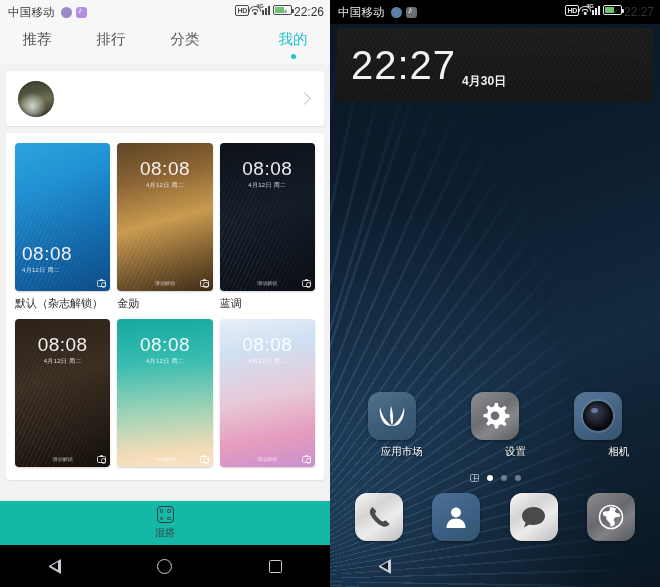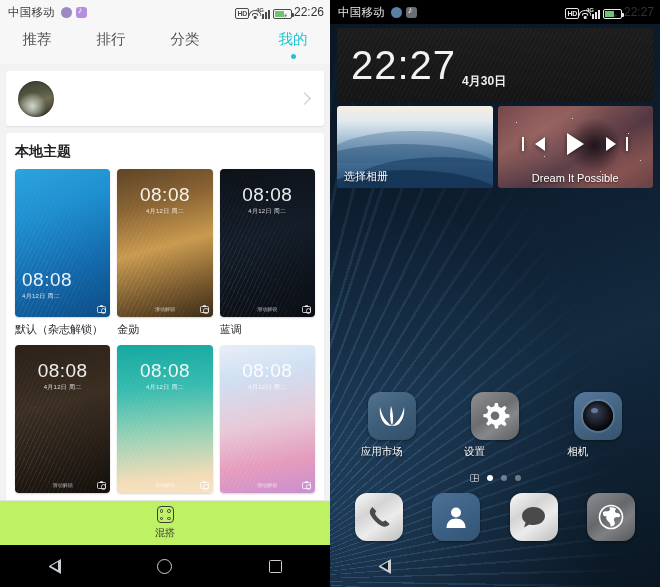--- a/index.html
+++ b/index.html
@@ -16,21 +16,21 @@
     height:24px; background:#f7f7f7; display:flex; align-items:center;
     padding:0 6px 0 8px; font-size:11px; color:#3a3a3a; flex:0 0 24px;
   }
   .sb-carrier { font-size:11.5px; letter-spacing:.2px; }
   .sb-icons-left { display:flex; align-items:center; gap:4px; margin-left:6px; }
   .ni { width:11px; height:11px; border-radius:3px; display:inline-block; }
   .ni.circ { border-radius:50%; background:#9b89c4; }
   .ni.music { background:#b48fe0; position:relative; }
   .ni.music::after{ content:"♪"; position:absolute; left:2px; top:-2px; font-size:9px; color:#fff; }
   .sb-spacer { flex:1; }
-  .sb-icons-right { display:flex; align-items:flex-end; }
+  .sb-icons-right { display:flex; align-items:flex-start; }
   .ico-hd { font-size:7px; font-weight:bold; color:#4a4a4a; border:1.4px solid #4a4a4a;
             border-radius:2px; padding:0 1px; line-height:9px; letter-spacing:-.3px;}
   .ico-wifi { width:13px; height:10px; position:relative; }
   .ico-wifi i { position:absolute; left:50%; transform:translateX(-50%); border-radius:50% 50% 0 0/100% 100% 0 0;
                 border:1.4px solid #4a4a4a; border-bottom:none; }
   .ico-wifi i:nth-child(1){ width:13px; height:6px; bottom:3px; }
   .ico-wifi i:nth-child(2){ width:7px; height:3.5px; bottom:3px; }
   .ico-wifi i:nth-child(3){ width:2.6px;height:2.6px; bottom:0; border-radius:50%; background:#4a4a4a; border:none;}
   .ico-sig { display:flex; align-items:flex-end; gap:1px; height:10px; position:relative; }
   .ico-sig b { width:2px; background:#4a4a4a; display:block; }
@@ -101,21 +101,21 @@
 
   
   .bg-blue   { background:linear-gradient(160deg,#2ba4dd 0%,#1f8fd0 30%,#1266a8 70%,#0c4c85 100%); }
   .bg-gold   { background:linear-gradient(165deg,#5d4526 0%,#8a6333 25%,#c99a4e 52%,#7a5a2e 78%,#3c2c16 100%); }
   .bg-dark   { background:linear-gradient(165deg,#0d1118 0%,#131c28 45%,#0a0d13 100%); }
   .bg-brown  { background:linear-gradient(165deg,#2b2119 0%,#3b2e22 40%,#241c15 75%,#140f0b 100%); }
   .bg-teal   { background:linear-gradient(175deg,#15a8a0 0%,#38bcb0 30%,#9fd3b6 62%,#f3dcb6 88%,#f6e3c6 100%); }
   .bg-pink   { background:linear-gradient(170deg,#e8eef8 0%,#cfe0f2 22%,#e7c9d8 52%,#e59bbc 78%,#c98fd0 100%); }
 
   .bottombar {
-    flex:0 0 45px; height:45px; background:#bef264; border-top:1px solid #e4e4e4;
+    flex:0 0 45px; height:45px; background:#14b8a6; border-top:1px solid #e4e4e4;
     display:flex; flex-direction:column; align-items:center; justify-content:center;
   }
   .mix-icon { width:17px; height:17px; border:1.6px solid #3b3b3b; border-radius:4px;
               position:relative; }
   .mix-icon i { position:absolute; width:3.5px; height:3.5px; border:1.3px solid #3b3b3b; border-radius:50%; }
   .mix-icon i:nth-child(1){ left:2px; top:2px; }
   .mix-icon i:nth-child(2){ right:2px; top:2px; }
   .mix-icon i:nth-child(3){ left:2px; bottom:2px; }
   .mix-icon i:nth-child(4){ right:2px; bottom:2px; }
   .mix-label { font-size:10px; color:#3b3b3b; margin-top:3px; }
@@ -225,21 +225,21 @@
   .mc-prev { border-top:7px solid transparent; border-bottom:7px solid transparent; border-right:10px solid #fff; }
   .mc-prev::after{ content:""; position:absolute; left:-13px; top:-7px; width:2.5px;height:14px;background:#fff;}
   .mc-next { border-top:7px solid transparent; border-bottom:7px solid transparent; border-left:10px solid #fff; }
   .mc-next::after{ content:""; position:absolute; left:10px; top:-7px; width:2.5px;height:14px;background:#fff;}
   .mc-play { width:0;height:0; border-top:11px solid transparent; border-bottom:11px solid transparent;
              border-left:17px solid #fff; }
 
   .apps { position:relative; flex:1; display:flex; flex-direction:column; justify-content:flex-end;
           padding-bottom:4px; }
   .app-row { display:flex; justify-content:space-around; padding:0 10px; }
-  .app { width:62px; text-align:left; }
+  .app { width:62px; text-align:right; }
   .app-icon { width:48px; height:48px; border-radius:12px; margin:0 auto;
               position:relative; box-shadow:0 1px 3px rgba(0,0,0,.45); overflow:hidden; }
   .app-label { font-size:10.5px; color:#fff; margin-top:5px; text-shadow:0 1px 2px rgba(0,0,0,.8); }
 
   .ic-market { background:linear-gradient(150deg,#53728e 0%,#3e5d79 50%,#32506a 100%); }
   .ic-theme { background:linear-gradient(145deg,#fbfbfb 0%,#dcdcdc 40%,#f2f2f2 62%,#c8c8c8 100%); }
   .ic-settings { background:linear-gradient(145deg,#8e9094 0%,#6c6e72 45%,#85878b 65%,#5a5c60 100%); }
   .ic-camera2 { background:linear-gradient(150deg,#56789a 0%,#35536f 100%); }
   .lens { position:absolute; left:50%; top:50%; transform:translate(-50%,-50%);
           width:30px; height:30px; border-radius:50%;
@@ -319,21 +319,20 @@
 
     <div class="content-l">
 
       <div class="card profile-card">
         <div class="avatar"></div>
         <div class="profile-name"></div>
         <div class="chev"></div>
       </div>
 
       <div class="card local-card">
-        <div class="section-title">本地主题</div>
 
         <div class="grid">
 
           <div class="theme-item">
             <div class="thumb bg-blue magazine">
               <div class="streaks"></div>
               <div class="clock">
                 <div class="t">08:08</div>
                 <div class="d">4月12日 周二</div>
               </div>
@@ -462,36 +461,20 @@
         <span class="sb-time">22:27</span>
       </span>
     </div>
 
     <div class="clock-widget">
       <div class="cw-time">22:27</div>
       <div class="cw-date">4月30日</div>
     </div>
 
     <div class="widget-row">
-      <div class="w-photo">
-        <div class="ridge" style="top:30%;height:40%;background:rgba(60,100,140,.35);"></div>
-        <div class="ridge" style="top:46%;height:40%;background:rgba(40,80,120,.45);left:-25%;"></div>
-        <div class="ridge" style="top:62%;height:40%;background:rgba(28,64,100,.6);left:5%;right:-30%;"></div>
-        <div class="ridge" style="top:78%;height:40%;background:rgba(20,50,84,.8);left:-20%;"></div>
-        <div class="w-photo-label">选择相册</div>
-      </div>
-      <div class="w-music">
-        <div class="stars"></div>
-        <div class="music-ctrls">
-          <span class="mc mc-prev"></span>
-          <span class="mc mc-play"></span>
-          <span class="mc mc-next"></span>
-        </div>
-        <div class="w-music-label">Dream It Possible</div>
-      </div>
     </div>
 
     <div class="apps">
 
       <div class="app-row" style="margin-bottom:14px;">
         <div class="app">
           <div class="app-icon ic-market">
             <div class="glyph">
               <svg width="34" height="24" viewBox="0 0 34 24">
                 <path d="M17 22 C11 18 7 12 5 3 C4 9 6 16 10 20 C12 21.6 15 22 17 22 Z" fill="#fff"></path>

